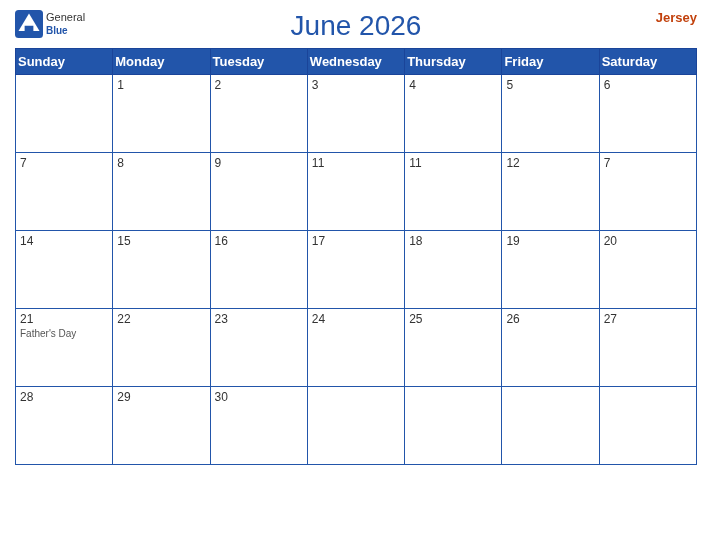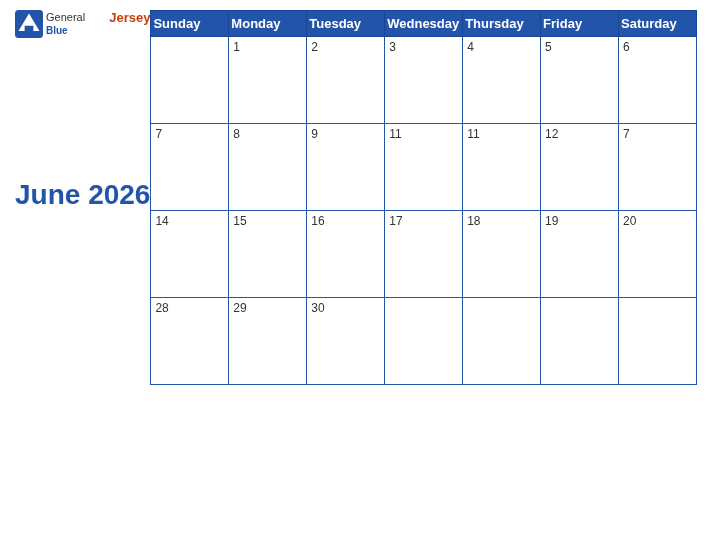--- a/index.html
+++ b/index.html
@@ -8,21 +8,21 @@
       background: #fff;
       width: 712px;
       height: 550px;
       overflow: hidden;
     }
     .calendar-container {
       width: 712px;
       height: 395px;
       padding: 10px 15px 10px 15px;
       display: flex;
-      flex-direction: row;
+      flex-direction: column;
     }
     .calendar-header {
       display: flex;
       align-items: center;
       justify-content: center;
       position: relative;
       margin-bottom: 6px;
     }
     .logo-area {
       position: absolute;
@@ -44,21 +44,21 @@
       font-weight: bold;
       line-height: 1.2;
     }
     .logo-icon {
       width: 28px;
       height: 28px;
     }
     .calendar-title {
       font-size: 28px;
       color: #2255aa;
-      font-weight: bold;
+      font-weight: normal;
       text-align: right;
     }
     .region-label {
       position: absolute;
       right: 0;
       top: 0;
       font-size: 13px;
       color: #c2410c;
       font-weight: bold;
     }
@@ -193,20 +193,44 @@
           </td>
           <td class="calendar-cell">
             <span class="date-num">19</span>
           </td>
           <td class="calendar-cell">
             <span class="date-num">20</span>
           </td>
         </tr>
         <tr>
           <td class="calendar-cell">
+            <span class="date-num">21</span>
+            <div class="event-text">Father's Day</div>
+          </td>
+          <td class="calendar-cell">
+            <span class="date-num">22</span>
+          </td>
+          <td class="calendar-cell">
+            <span class="date-num">23</span>
+          </td>
+          <td class="calendar-cell">
+            <span class="date-num">24</span>
+          </td>
+          <td class="calendar-cell">
+            <span class="date-num">25</span>
+          </td>
+          <td class="calendar-cell">
+            <span class="date-num">26</span>
+          </td>
+          <td class="calendar-cell">
+            <span class="date-num">27</span>
+          </td>
+        </tr>
+        <tr>
+          <td class="calendar-cell">
             <span class="date-num">28</span>
           </td>
           <td class="calendar-cell">
             <span class="date-num">29</span>
           </td>
           <td class="calendar-cell">
             <span class="date-num">30</span>
           </td>
           <td class="calendar-cell empty-cell"></td>
           <td class="calendar-cell empty-cell"></td>

